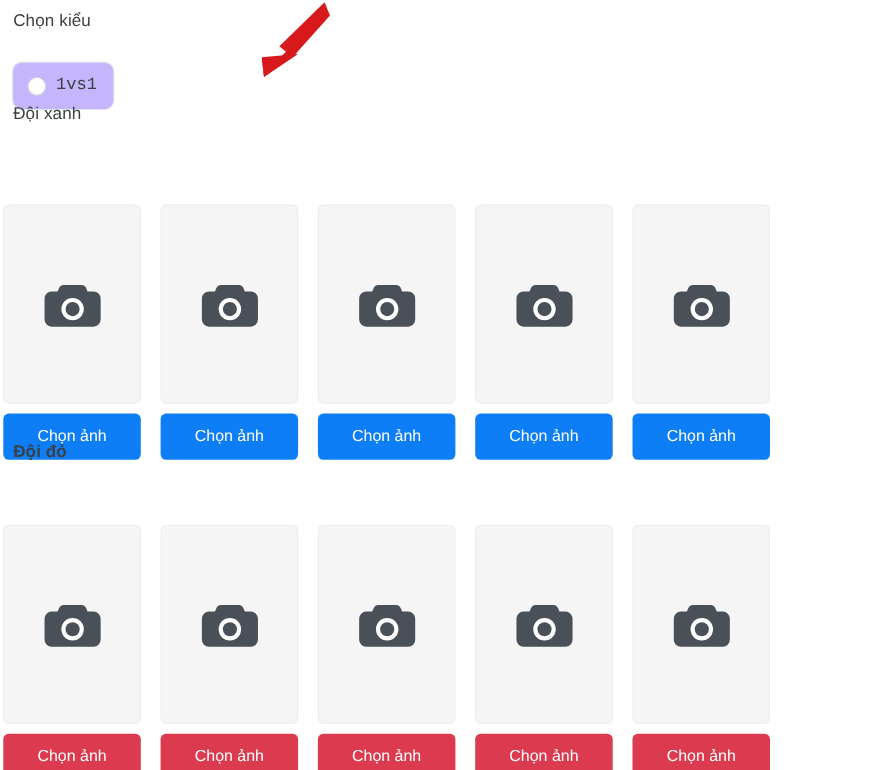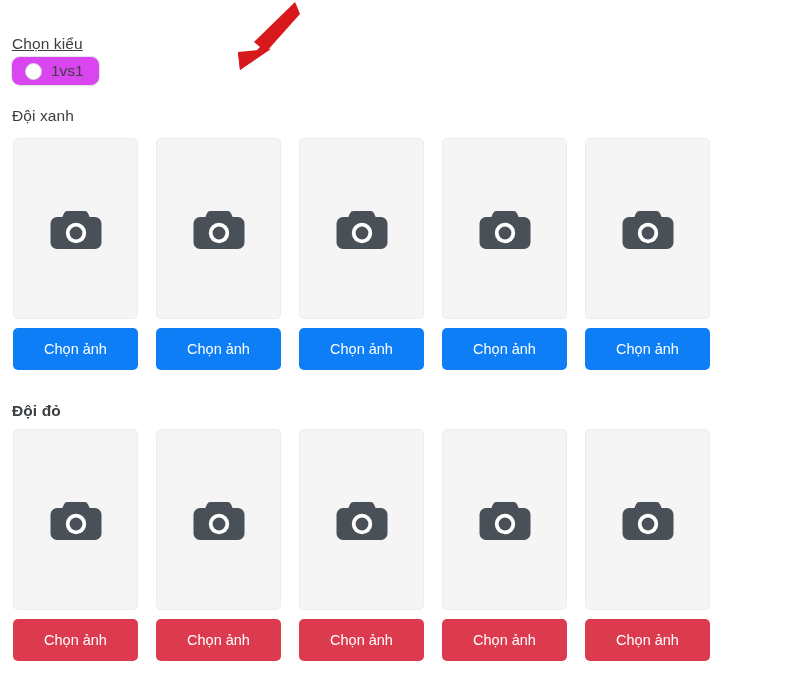--- a/index.html
+++ b/index.html
@@ -19,43 +19,44 @@
     background: #ffffff;
   }
 
   
   .section-label {
     font-size: 15.5px;
     color: #3c4043;
     line-height: 1;
     letter-spacing: 0.1px;
   }
-  #mode-label { position: absolute; left: 12px; top: 36px; text-decoration: underline; }
-  #blue-label { position: absolute; left: 12px; top: 108px; }
+  #mode-label { position: absolute; left: 12px; top: 12px; }
+  #blue-label { position: absolute; left: 12px; top: 96px; }
   #red-label  { position: absolute; left: 12px; top: 403px; font-weight: bold; }
 
   
   #radio-group {
     position: absolute;
     left: 11px;
     top: 56px;
     display: flex;
     gap: 11px;
   }
   .radio-pill {
     display: flex;
     align-items: center;
     gap: 9px;
-    height: 30px;
+    height: 44px;
     padding: 0 15px 0 13px;
-    background: #d946ef;
+    background: #c4b5fd;
     border: 1px solid #e2e4e7;
     border-radius: 9px;
     cursor: pointer;
     position: relative;
+    font-family: Liberation Mono, monospace;
   }
   .radio-dot {
     width: 17px;
     height: 17px;
     border-radius: 50%;
     border: 1.6px solid #d3d6da;
     background: #ffffff;
     flex: none;
     position: relative;
   }
@@ -84,21 +85,21 @@
   #annotation-arrow {
     position: absolute;
     left: 196px;
     top: 0px;
     width: 110px;
     height: 78px;
     pointer-events: none;
   }
 
   
-  .team-row { position: absolute; left: 13px; }
+  .team-row { position: absolute; left: 3px; margin-top: 48px; }
   #blue-row { top: 138px; }
   #red-row  { top: 429px; }
 
   .slots {
     display: flex;
     gap: 18px;
   }
   .slot {
     width: 125px;
   }

